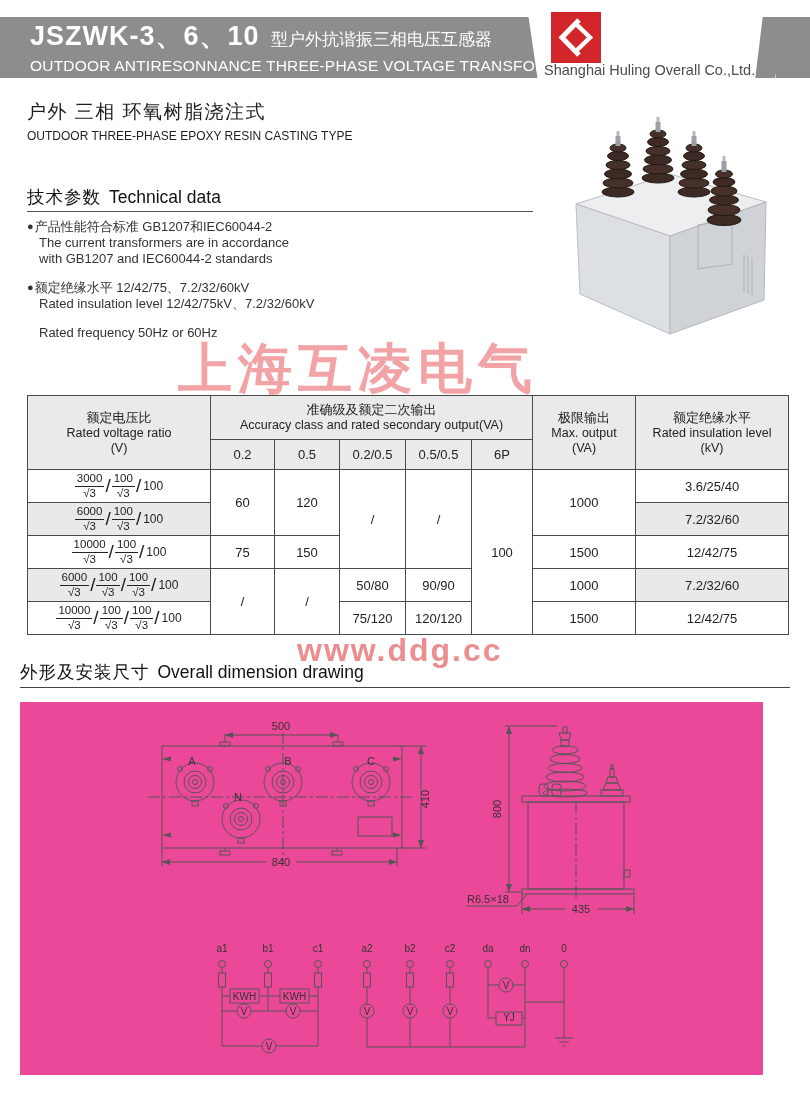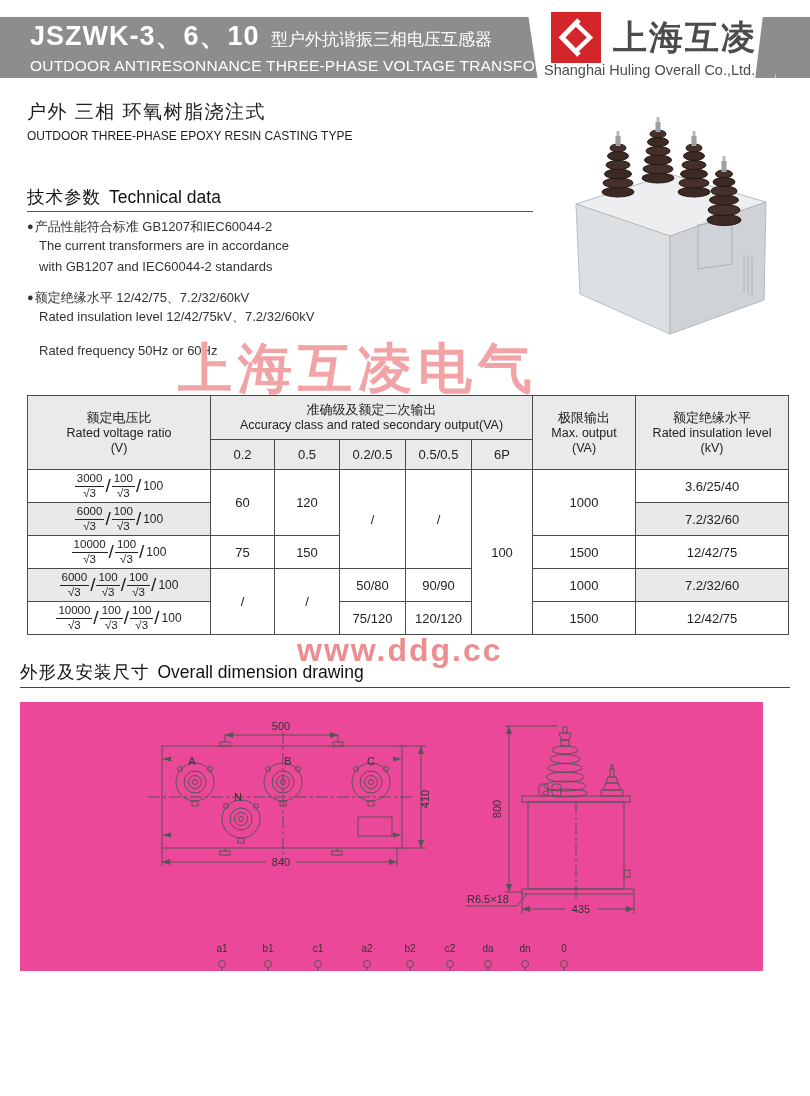--- a/index.html
+++ b/index.html
@@ -1,17 +1,17 @@
 <!DOCTYPE html>
 <html><head>
 <meta charset="utf-8">
 <style>
   html,body { margin:0; padding:0; background:#ffffff; }
   body { font-family:"Liberation Sans","DejaVu Sans",sans-serif; }
-  .page { position:relative; width:810px; height:971px; background:#fff; overflow:hidden; }
+  .page { position:relative; width:810px; height:1096px; background:#fff; overflow:hidden; }
 
   
   .header-bar { position:absolute; left:0; top:17px; width:810px; height:61px; background:#8d8d8d; }
   .header-inner { padding:4px 0 0 30px; color:#fff; }
   .h-line1 { white-space:nowrap; line-height:30px; }
   .h-model { font-size:27px; font-weight:bold; letter-spacing:1px; }
   .h-cn { font-size:17px; margin-left:7px; }
   .h-line2 { font-size:15.5px; margin-top:2px; letter-spacing:0.2px; }
   .logo-plate { position:absolute; left:516px; top:0; width:260px; height:95px; background:#fff;
     clip-path:polygon(10px 0, 100% 0, 100% 100%, 24px 100%); }
@@ -27,21 +27,21 @@
 
   .tech-h { position:absolute; left:27px; top:185px; font-size:17.5px; color:#111; }
   .sec-h-cn { letter-spacing:1px; }
   .sec-h-en { margin-left:8px; }
   .tech-rule { position:absolute; left:27px; top:211px; width:506px; border-top:1px solid #555; }
 
   .bullets { position:absolute; left:27px; top:219px; width:330px; color:#333; }
   .bullet { margin-bottom:13px; }
   .b-cn { font-size:13px; line-height:15px; }
   .b-cn::before { content:"●"; font-size:11px; margin-right:1px; position:relative; top:-1px; }
-  .b-en { display:block; font-size:13px; line-height:21px; margin-left:12px; max-width:300px; }
+  .b-en { display:block; font-size:13px; line-height:16px; margin-left:12px; max-width:300px; }
   .bullet-1 .b-en { max-width:272px; }
 
   .photo { position:absolute; left:548px; top:96px; width:240px; height:244px; }
 
   
   .wm { position:absolute; white-space:nowrap; font-weight:bold; pointer-events:none;text-align:right; }
   .wm-brand { left:178px; top:333px; font-size:54px; letter-spacing:6px; color:#f2a3a6; }
   .wm-phone { left:232px; top:586px; font-size:44px; letter-spacing:4px; color:#e87e82; }
   .wm-url   { left:297px; top:632px; font-size:32px; letter-spacing:2px; color:#ec8d90; }
 
@@ -91,21 +91,20 @@
   </div>
   <div class="logo-plate"></div>
   <div class="logo-accent"></div>
   <div class="logo-mark">
     <svg viewBox="0 0 50 51">
       <rect x="0" y="0" width="50" height="51" fill="#d2262b"></rect>
       <polyline points="28,8 11,25.5 28,43" fill="none" stroke="#fff" stroke-width="5"></polyline>
       <polyline points="25,12 39,25.5 25,39" fill="none" stroke="#fff" stroke-width="4.5"></polyline>
     </svg>
   </div>
-  <div class="brand-cn">上海互凌</div>
   <div class="brand-en">Shanghai Huling Overall Co.,Ltd.</div>
 
   <div class="intro">
     <div class="intro-cn">户外 三相 环氧树脂浇注式</div>
     <div class="intro-en">OUTDOOR THREE-PHASE EPOXY RESIN CASTING TYPE</div>
   </div>
 
   <div class="tech-h">
     <span class="sec-h-cn">技术参数</span><span class="sec-h-en">Technical data</span>
   </div>

